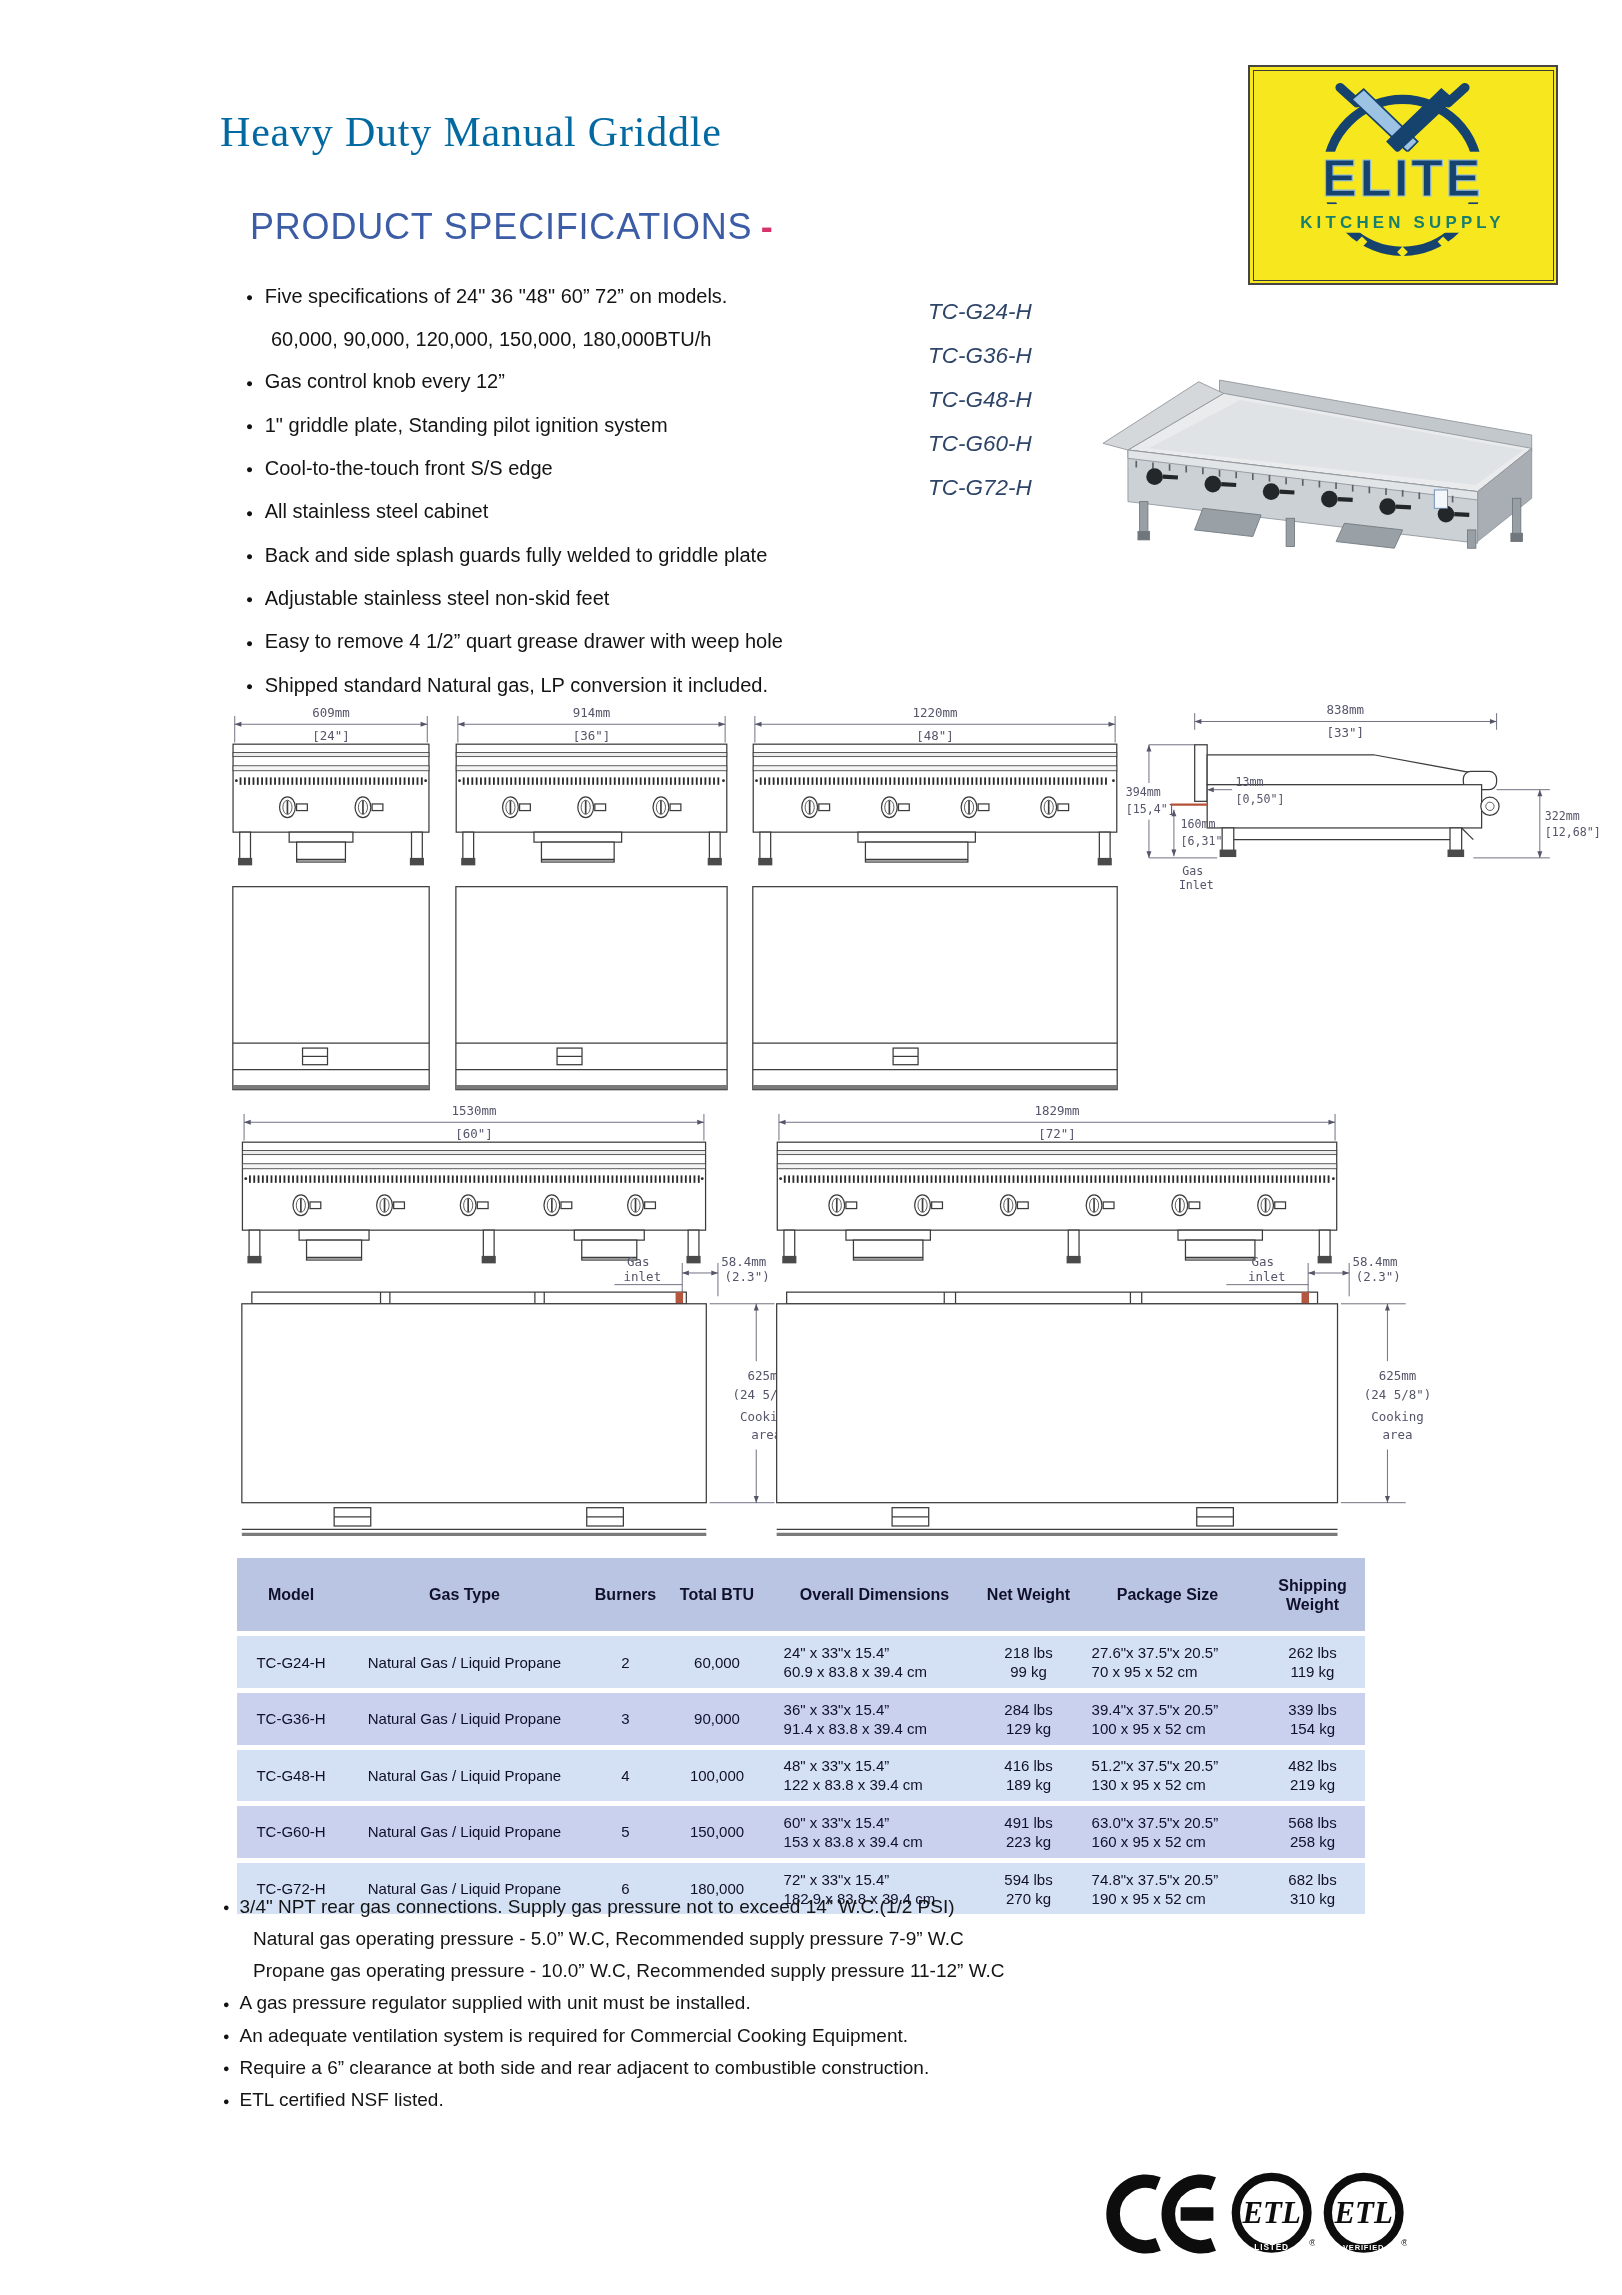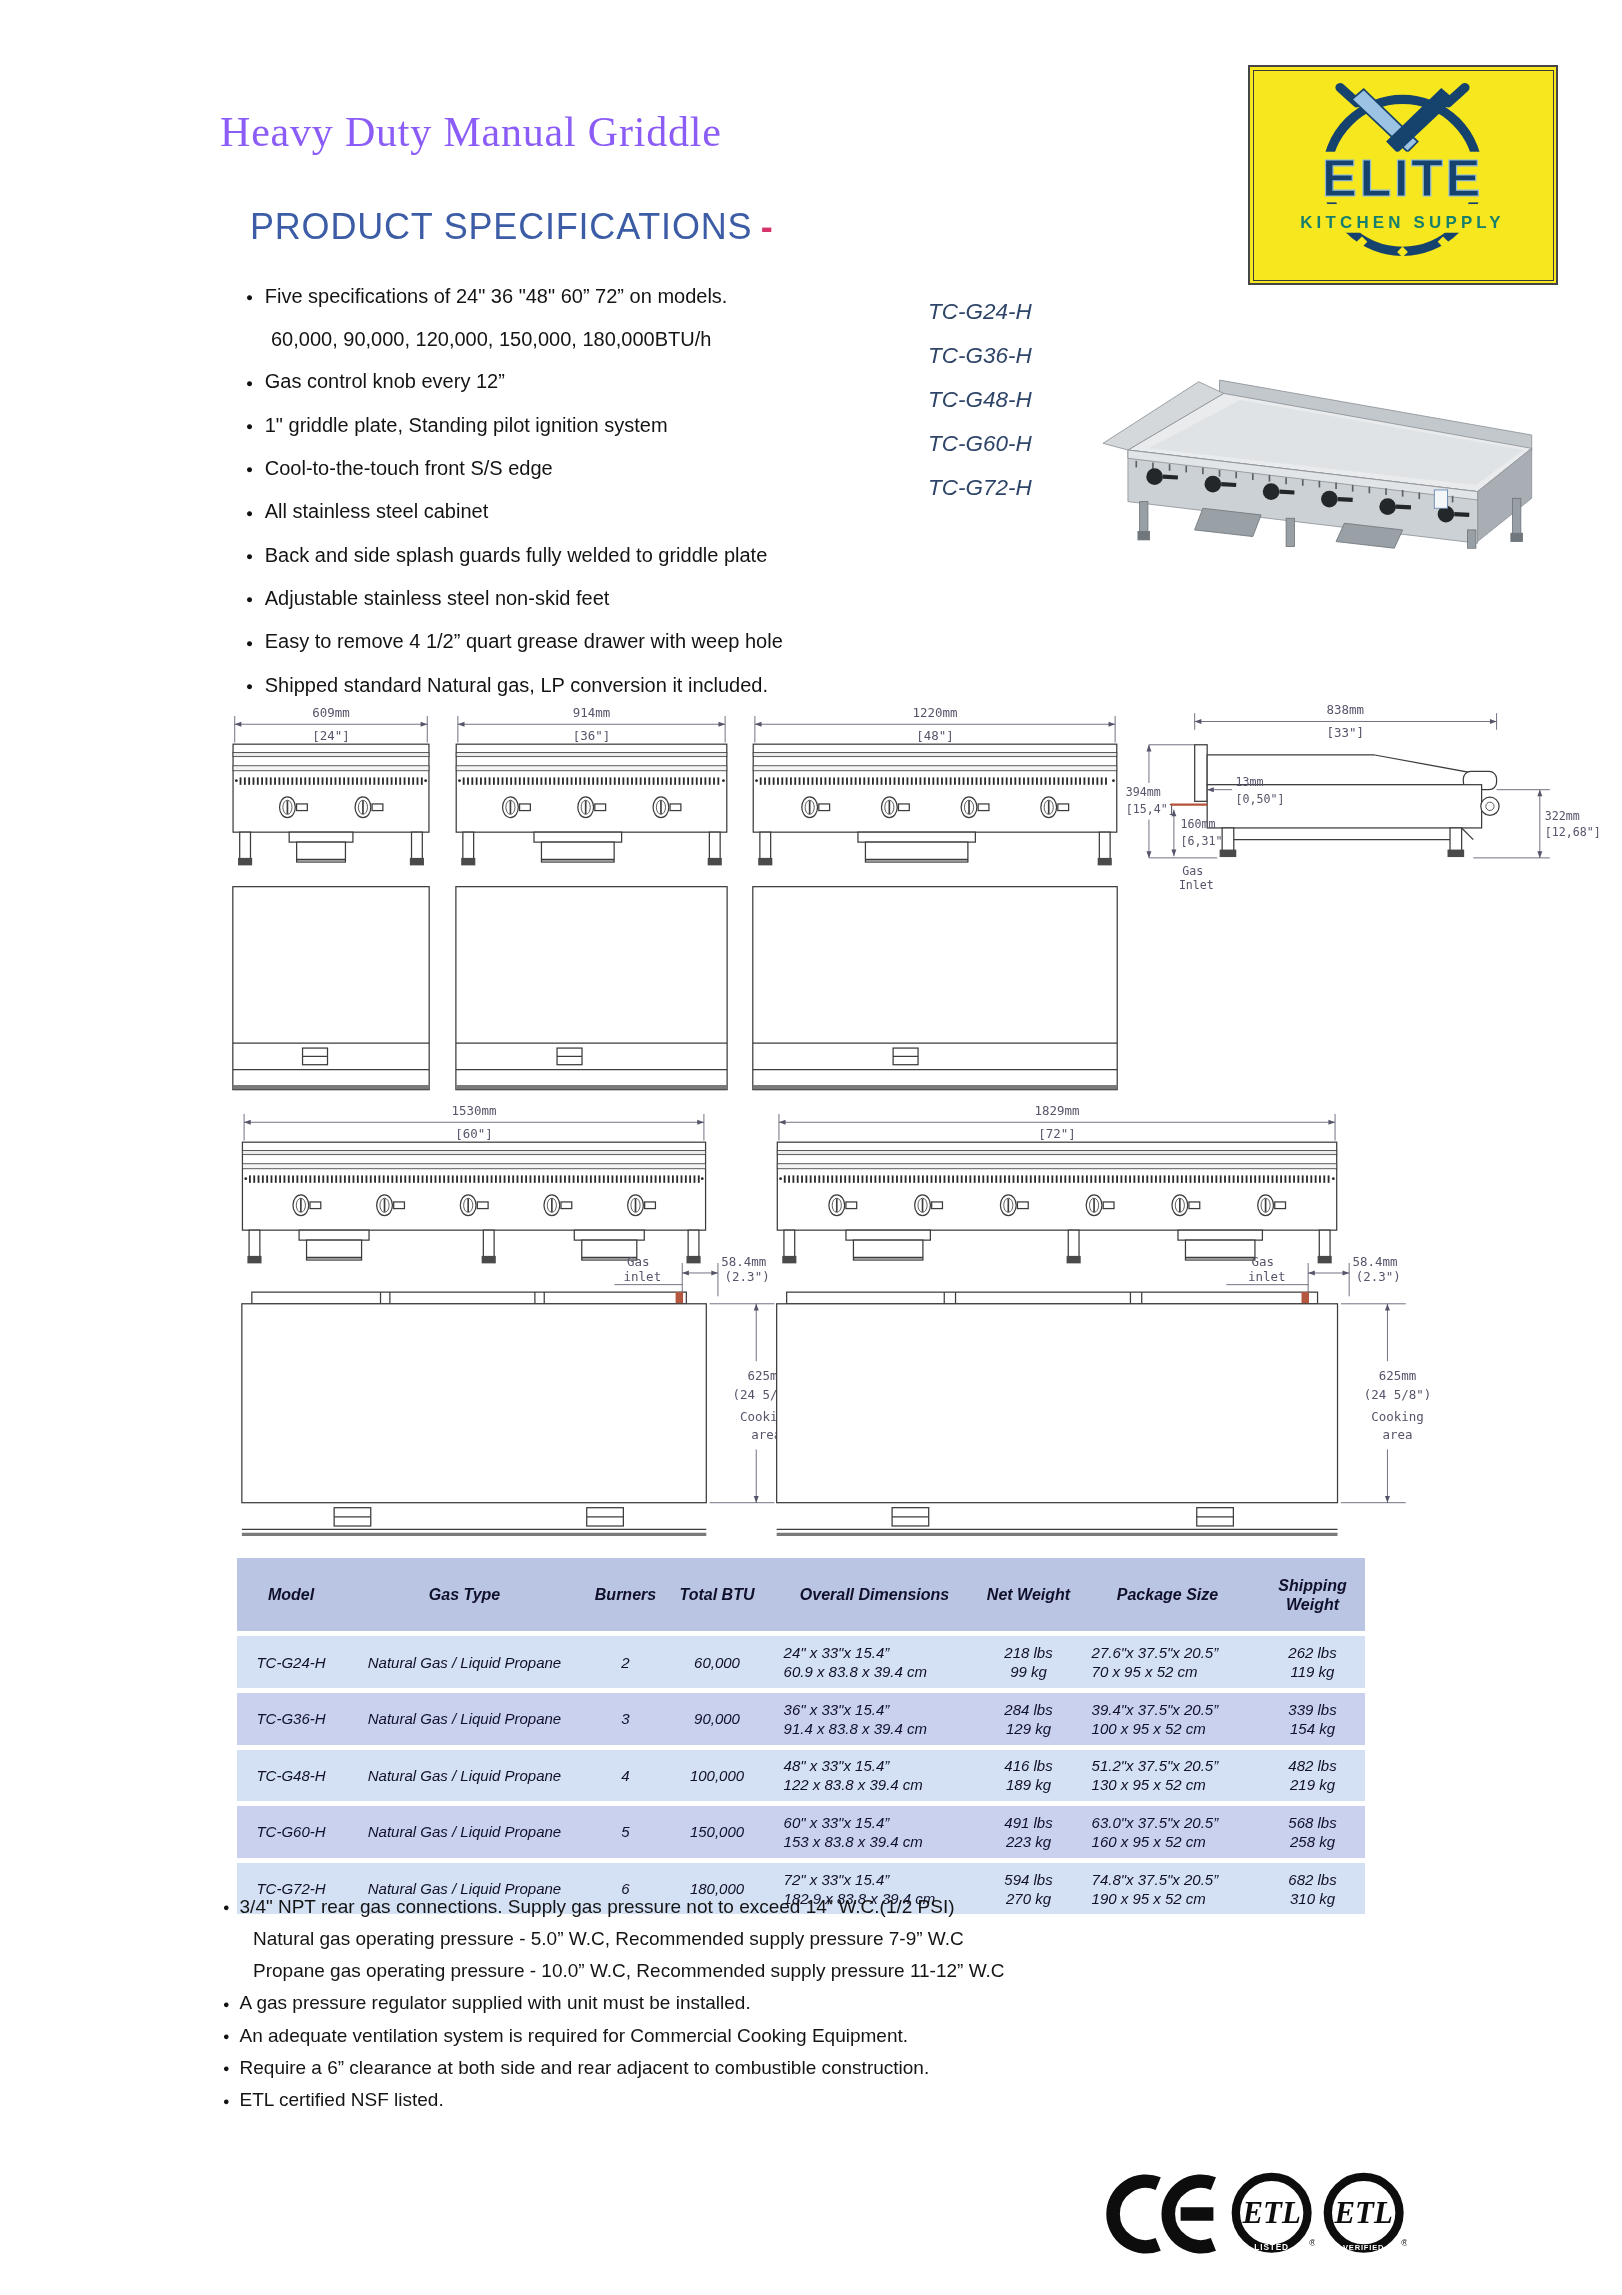--- a/index.html
+++ b/index.html
@@ -1,20 +1,20 @@
 <!DOCTYPE html>
 <html style="font-size:13.3px"><head>
 <meta charset="utf-8">
 <style>
   html,body{margin:0;padding:0;background:#e8e8e8;}
   .page{position:relative;width:1623px;height:2295px;background:#ffffff;margin:0 auto;
         font-family:"Liberation Sans",sans-serif;color:#111;overflow:hidden;}
   .abs{position:absolute;}
   
-  .title{font-family:"Liberation Serif",serif;font-size:42px;font-weight:500;letter-spacing:0.8px;color:#8b5cf6;}
+  .title{font-family:"Liberation Serif",serif;font-size:42px;font-weight:500;letter-spacing:0.8px;color:#0369a1;}
   .section-title{font-size:36px;color:#3c5da6;letter-spacing:0.8px;}
   .section-title .dash{color:#d6336c;font-weight:bold;margin-left:8.3px;}
   
   .features{list-style:none;margin:0;padding:0;font-size:20px;color:#141414;}
   .features li{line-height:42px;white-space:nowrap;}
   .features li .blt{display:inline-block;font-size:11.7px;vertical-align:1.7px;margin-right:11.7px;color:#111;}
   .features li.indent{padding-left:25px;}
   
   .models{font-size:22.5px;font-style:italic;color:#2e4569;}
   .models div{line-height:44px;white-space:nowrap;}
@@ -952,21 +952,21 @@
         <line class="dim" x1="420" y1="186" x2="512" y2="186"></line>
         <line class="dim" x1="500" y1="104" x2="500" y2="186"></line>
         <polygon points="500,104 497,112 503,112" fill="#55556a"></polygon>
         <polygon points="500,186 497,178 503,178" fill="#55556a"></polygon>
         <text class="cads" x="506" y="140">322mm</text>
         <text class="cads" x="506" y="160">[12,68"]</text>
         <text class="cads" x="70" y="207">Gas</text>
         <text class="cads" x="66" y="224">Inlet</text>
       </svg></div>
 
-  <table class="spec-table abs" style="left:237px;top:1553px;font-style:italic;">
+  <table class="spec-table abs" style="left:237px;top:1553px;">
     <colgroup>
       <col style="width:108px">
         <col style="width:239px">
         <col style="width:83px">
         <col style="width:100px">
       <col style="width:215px">
         <col style="width:93px">
         <col style="width:185px">
         <col style="width:105px">
     </colgroup>

